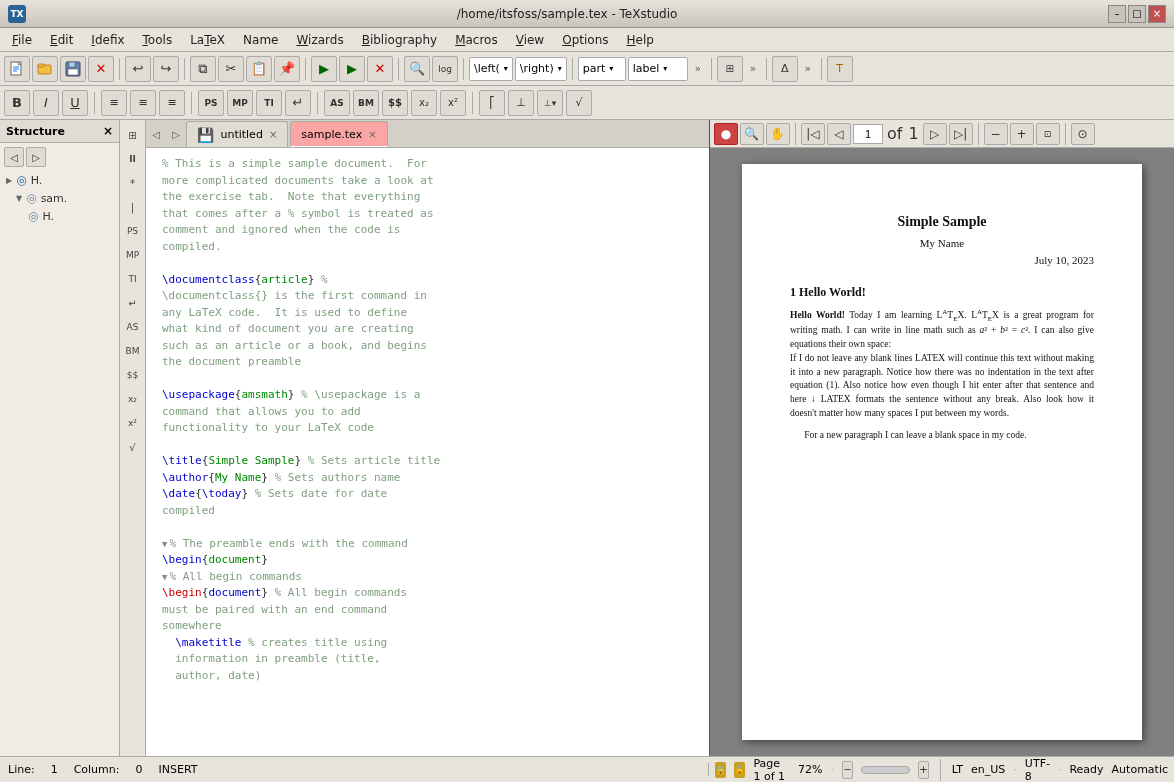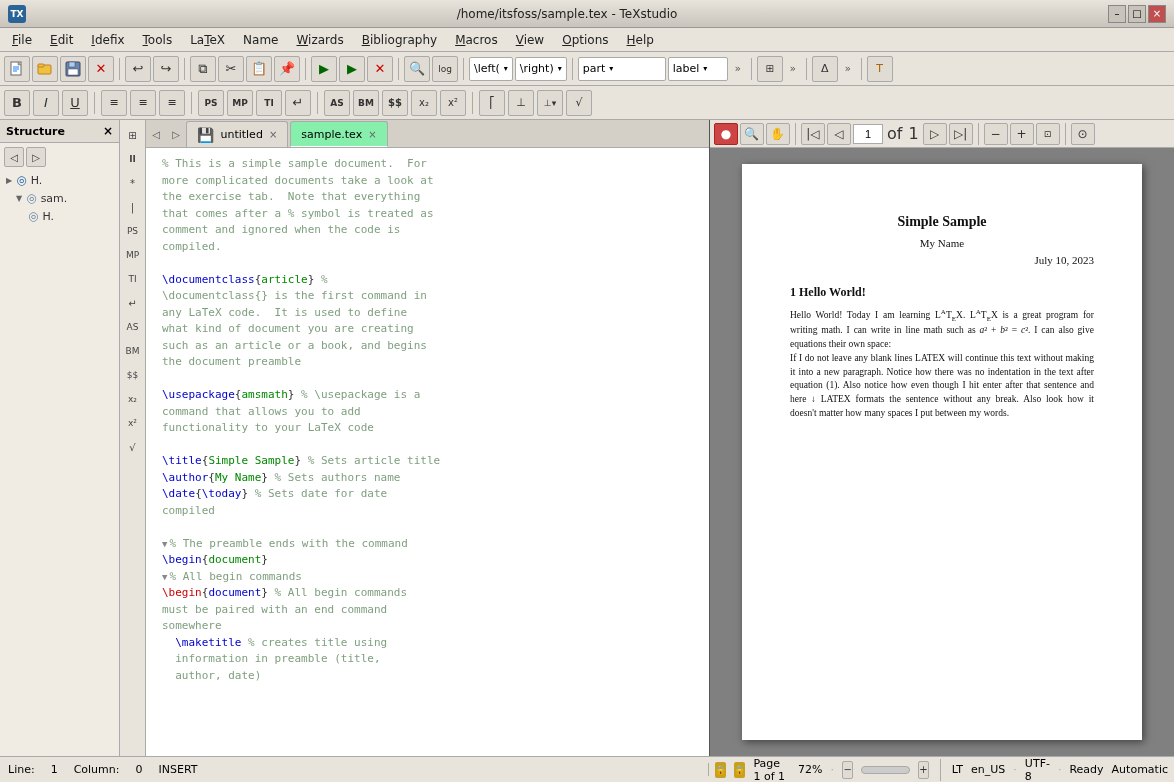--- a/index.html
+++ b/index.html
@@ -148,21 +148,21 @@
       align-items: flex-end;
       border-bottom: 1px solid #aaa;
     }
     .editor-tab {
       height: 26px; padding: 0 10px;
       background: #e0dcd4; border: 1px solid #aaa;
       border-bottom: none; display: flex; align-items: center;
       gap: 6px; font-size: 11px; cursor: pointer;
       margin-right: 2px; border-radius: 3px 3px 0 0;
     }
-    .editor-tab.active { background: #86efac; border-bottom: 1px solid white; z-index: 1; }
+    .editor-tab.active { background: #fca5a5; border-bottom: 1px solid white; z-index: 1; }
     .tab-close { font-size: 10px; color: #666; cursor: pointer; }
     .tab-nav { width: 20px; height: 26px; display: flex; align-items: center; justify-content: center; font-size: 10px; color: #555; cursor: pointer; }
     
     #code-editor {
       flex: 1;
       overflow-y: scroll;
       background: white;
       padding: 8px 8px 8px 16px;
       font-family: 'DejaVu Sans Mono', 'Courier New', monospace;
       font-size: 11px;
@@ -226,21 +226,21 @@
       font-size: 10px;
       line-height: 1.4;
       color: #111;
     }
     .pdf-title-block { text-align: center; margin-bottom: 16px; }
     .pdf-main-title { font-size: 14px; font-weight: bold; }
     .pdf-author { font-size: 11px; margin-top: 4px; }
     .pdf-date { font-size: 11px; margin-top: 2px; text-align: right; }
     .pdf-section { font-size: 12px; font-weight: bold; margin: 14px 0 6px 0; }
     .pdf-body { font-size: 9.5px; line-height: 1.45; text-align: justify; }
-    .pdf-bold { font-weight: normal; }
+    .pdf-bold { font-weight: bold; }
     .pdf-equation { text-align: center; margin: 8px 0; font-style: italic; display: flex; justify-content: space-between; }
     .status-sep { color: #aaa; }
     .lock-icon {
       width: 16px; height: 16px;
       background: #c8a020;
       border-radius: 2px;
       display: flex; align-items: center; justify-content: center;
       font-size: 9px; color: white;
     }
     
@@ -349,21 +349,21 @@
   <div class="tb-sep"></div>
   <div class="tb-dropdown">
     <span>\left(</span>
     <span class="tb-dropdown-arrow">▾</span>
   </div>
   <div class="tb-dropdown">
     <span>\right)</span>
     <span class="tb-dropdown-arrow">▾</span>
   </div>
   <div class="tb-sep"></div>
-  <div class="tb-dropdown" style="width:88px;">
+  <div class="tb-dropdown" style="width:48px;">
     <span>part</span>
     <span class="tb-dropdown-arrow">▾</span>
   </div>
   <div class="tb-dropdown" style="width:60px;">
     <span>label</span>
     <span class="tb-dropdown-arrow">▾</span>
   </div>
   <div class="tb-more">»</div>
   <div class="tb-sep"></div>
   <div class="tb-btn" title="Table" style="font-size:10px;">⊞</div>
@@ -510,20 +510,21 @@
         <div class="pdf-title-block">
           <div class="pdf-main-title">Simple Sample</div>
           <div class="pdf-author">My Name</div>
           <div class="pdf-date">July 10, 2023</div>
         </div>
         <div class="pdf-section">1   Hello World!</div>
         <div class="pdf-body">
           <span class="pdf-bold">Hello World!</span> Today I am learning L<sup style="font-size:7px;vertical-align:super;">A</sup>T<sub style="font-size:7px;vertical-align:sub;">E</sub>X. L<sup style="font-size:7px;vertical-align:super;">A</sup>T<sub style="font-size:7px;vertical-align:sub;">E</sub>X is a great program for writing math. I can write in line math such as <em>a</em>² + <em>b</em>² = <em>c</em>². I can also give equations their own space:
         </div>
         <div class="pdf-body">If I do not leave any blank lines LATEX will continue this text without making it into a new paragraph. Notice how there was no indentation in the text after equation (1). Also notice how even though I hit enter after that sentence and here ↓ LATEX formats the sentence without any break. Also look how it doesn't matter how many spaces I put between my words.</div>
+        <div class="pdf-body" style="margin-top:8px; text-indent:1.5em;">For a new paragraph I can leave a blank space in my code.</div>
       </div>
     </div>
   </div>
 
 </div>
 
 <div id="bottom-bar">
   <div id="editor-status">
     <span>Line:</span>
     <span>1</span>

